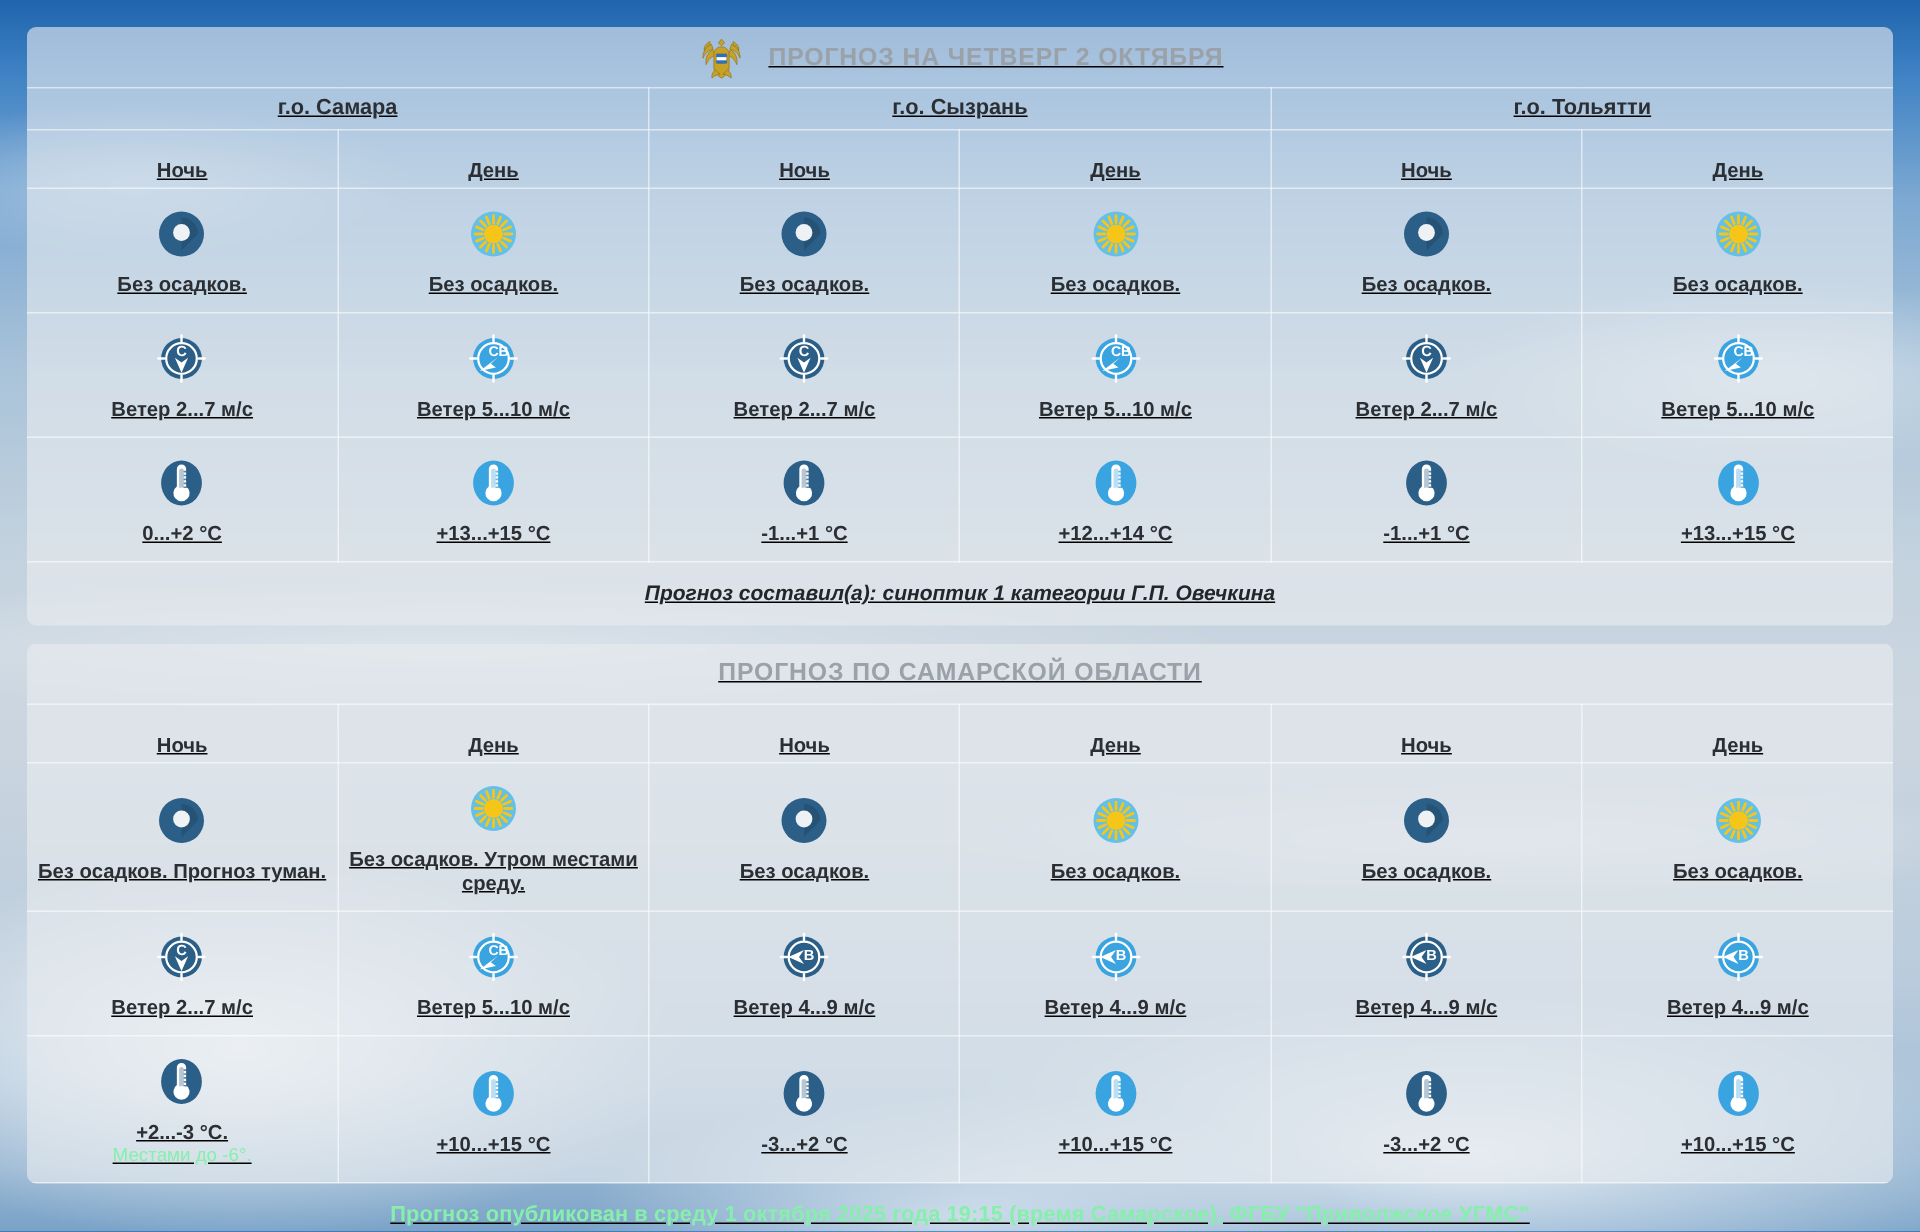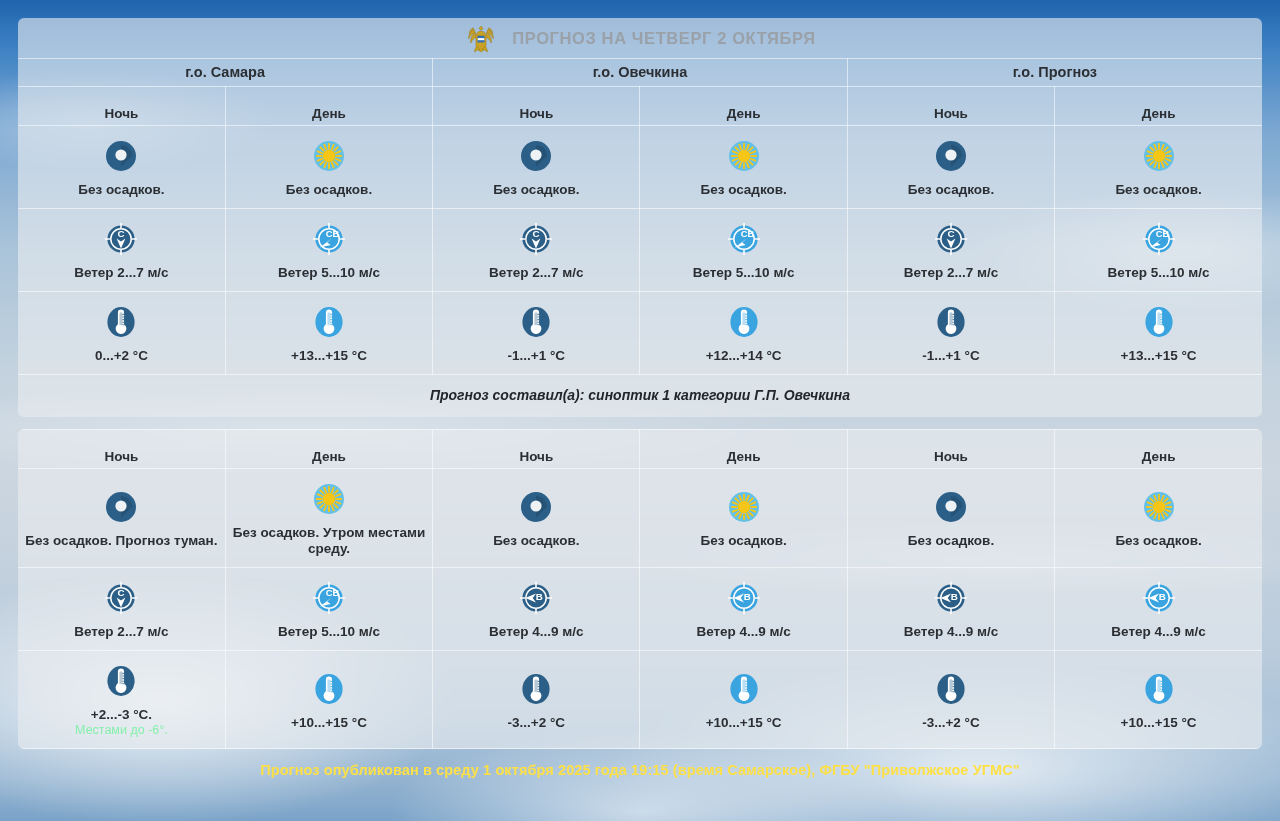--- a/index.html
+++ b/index.html
@@ -50,20 +50,21 @@
       radial-gradient(ellipse 500px 50px at 1000px 560px, rgba(255,255,255,0.28), rgba(255,255,255,0) 75%);
     pointer-events: none;
   }
 
   .page {
     position: relative;
     z-index: 1;
     width: 1280px;
     height: 670px;
     padding: 18px 18px 0 18px;
+    text-decoration: underline;
   }
 
   
   .panel {
     background: rgba(233, 236, 239, 0.62);
     border-radius: 6px;
     backdrop-filter: blur(1px);
     overflow: hidden;
   }
   .panel + .panel { margin-top: 12px; }
@@ -142,21 +143,21 @@
     font-weight: bold;
     font-style: italic;
     color: #22262a;
     padding: 12px 12px 14px;
   }
 
   .footer-note {
     text-align: center;
     font-size: 14.5px;
     font-weight: bold;
-    color: #fde047;
+    color: #86efac;
     padding: 13px 0 0;
     letter-spacing: 0.1px;
   }
 
   svg.ico { overflow: visible; }
 </style>
 </head>
 <body>
 
 <div class="sky"></div>
@@ -185,22 +186,22 @@
           <rect x="15.8" y="22.6" width="8.4" height="2.5" fill="#2e6fb8"></rect>
         </svg>
       </span>
       <span class="panel-title">ПРОГНОЗ НА ЧЕТВЕРГ 2 ОКТЯБРЯ</span>
     </div>
 
     <table class="fc">
       <tbody>
           <tr class="city-row">
         <th colspan="2">г.о. Самара</th>
-        <th colspan="2">г.о. Овечкина</th>
-        <th colspan="2">г.о. Прогноз</th>
+        <th colspan="2">г.о. Сызрань</th>
+        <th colspan="2">г.о. Тольятти</th>
       </tr>
       <tr class="period-row">
         <th>Ночь</th>
         <th>День</th>
         <th>Ночь</th>
         <th>День</th>
         <th>Ночь</th>
         <th>День</th>
       </tr>
       <tr>
@@ -498,20 +499,23 @@
             </td>
           </tr>
     </tbody>
       </table>
 
     <div class="credit">Прогноз составил(а): синоптик 1 категории Г.П. Овечкина</div>
   </div>
 
   <div class="panel">
 
+    <div class="panel-header">
+      <span class="panel-title">ПРОГНОЗ ПО САМАРСКОЙ ОБЛАСТИ</span>
+    </div>
 
     <table class="fc">
       <tbody>
       <tr class="period-row">
         <th>Ночь</th>
         <th>День</th>
         <th>Ночь</th>
         <th>День</th>
         <th>Ночь</th>
         <th>День</th>

